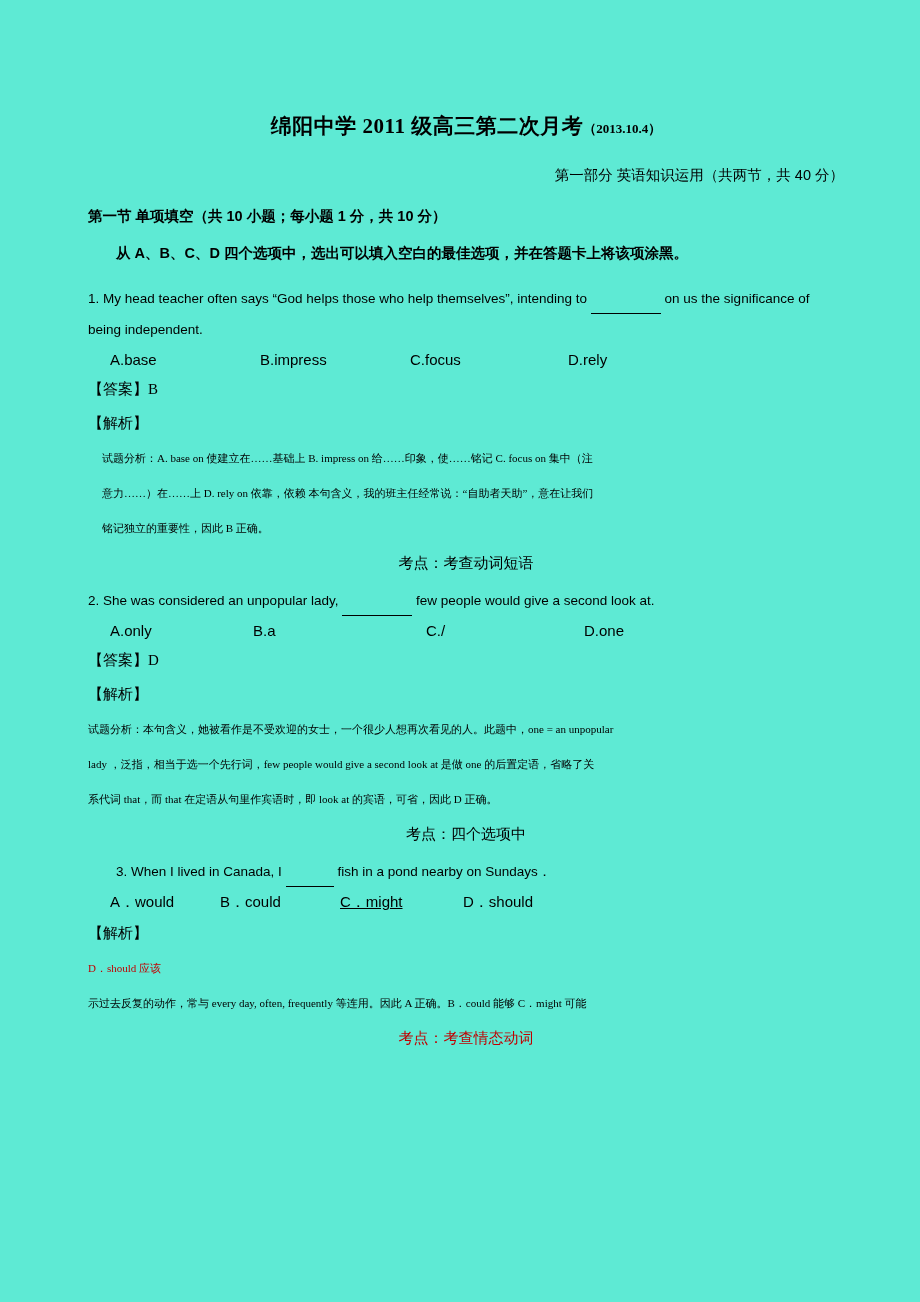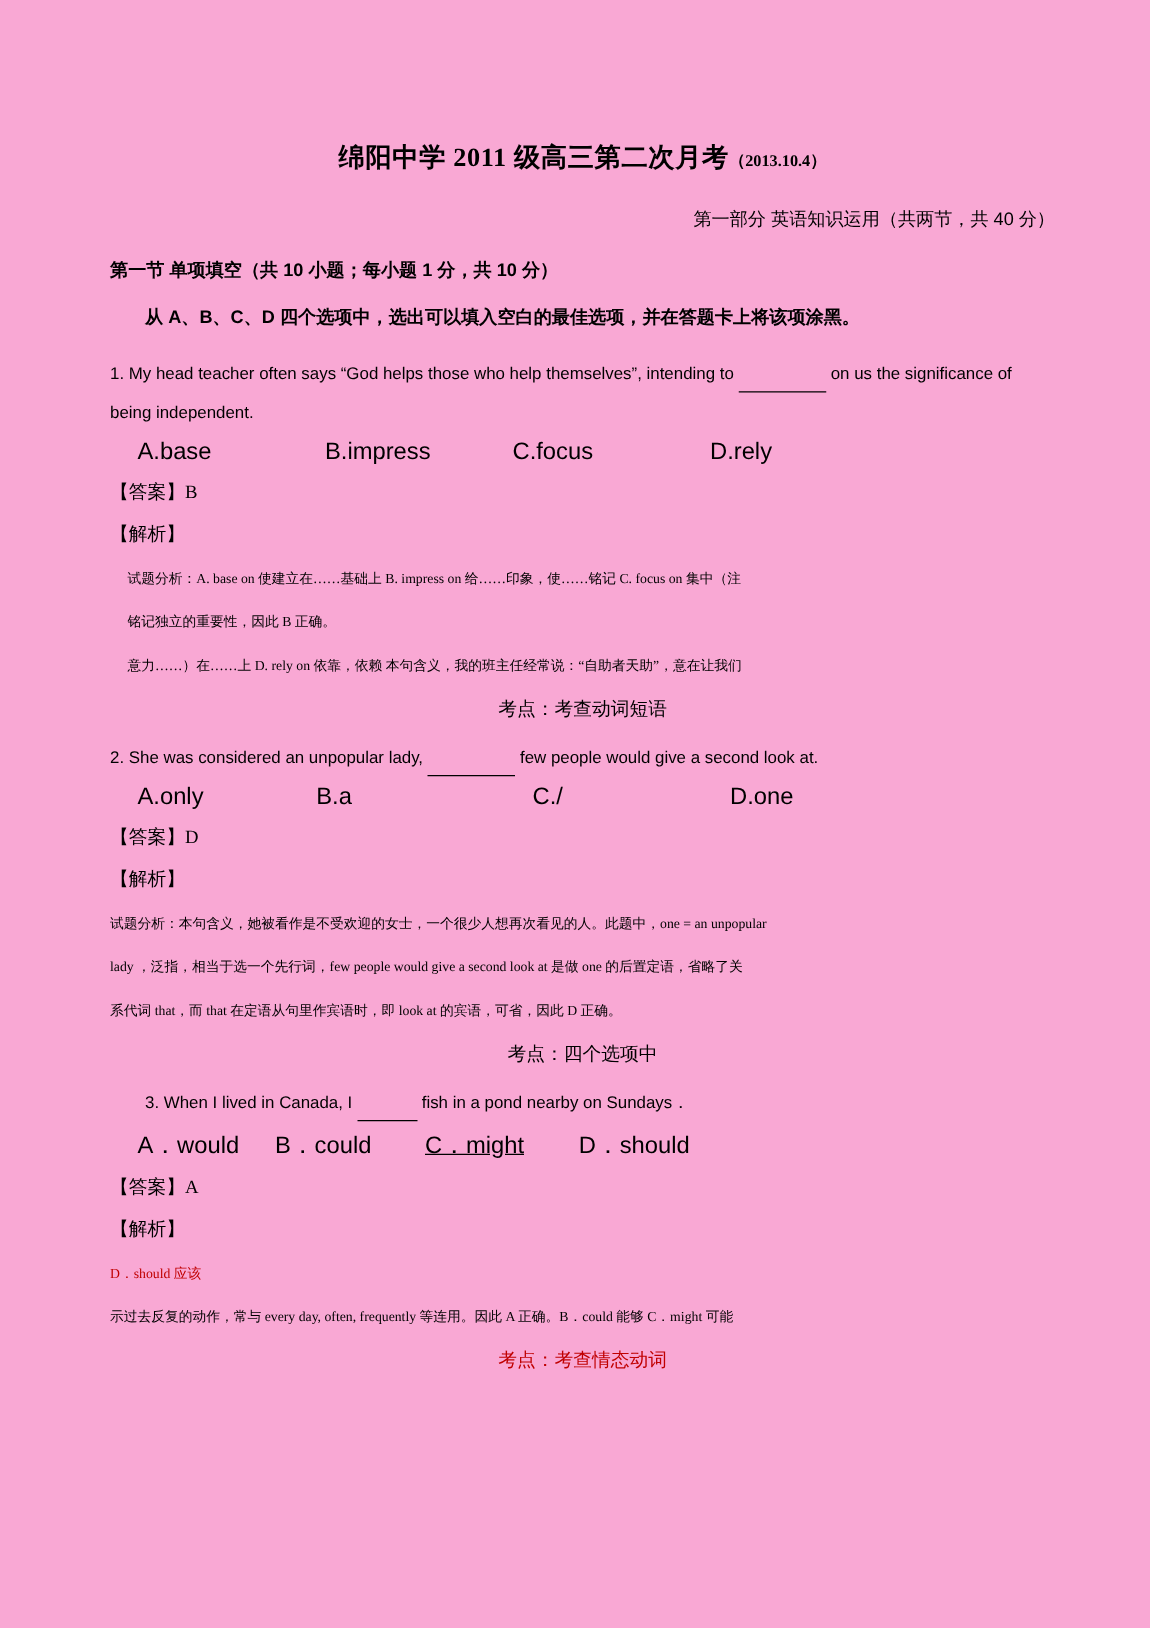--- a/index.html
+++ b/index.html
@@ -5,21 +5,21 @@
   html, body {
     margin: 0;
     padding: 0;
     background: #ffffff;
   }
   .page {
     position: relative;
     width: 920px;
     height: 1302px;
     margin: 0 auto;
-    background: #f9a8d4;
+    background: #5eead4;
     font-family: "Liberation Serif", serif;
     color: #000000;
     overflow: hidden;
   }
   .content {
     position: absolute;
     left: 88px;
     top: 112px;
     width: 756px;
   }
@@ -75,21 +75,21 @@
     border-bottom: 1px solid #000;
     width: 70px;
     vertical-align: bottom;
     height: 13px;
   }
   .blank.short {
     width: 48px;
   }
 
   .options {
-    font-size: 19px;
+    font-size: 15px;
     font-family: "Liberation Sans", sans-serif;
     margin: 0 0 6px 0;
     padding-left: 22px;
     display: flex;
   }
   .options span {
     display: inline-block;
   }
   .opt-a { width: 150px; }
   .opt-b { width: 150px; }
@@ -160,22 +160,22 @@
       <span class="opt-a">A.base</span>
       <span class="opt-b">B.impress</span>
       <span class="opt-c">C.focus</span>
       <span class="opt-d">D.rely</span>
     </div>
     <div class="label-line">
       <span>【答案】</span><span class="ans">B</span>
     </div>
     <div class="label-line">【解析】</div>
     <div class="analysis ind">试题分析：A. base on 使建立在……基础上 B. impress on 给……印象，使……铭记 C. focus on 集中（注</div>
+    <div class="analysis ind">意力……）在……上  D. rely on 依靠，依赖 本句含义，我的班主任经常说：“自助者天助”，意在让我们</div>
     <div class="analysis ind">铭记独立的重要性，因此 B 正确。</div>
-    <div class="analysis ind">意力……）在……上  D. rely on 依靠，依赖 本句含义，我的班主任经常说：“自助者天助”，意在让我们</div>
     <div class="point-line">考点：考查动词短语</div>
 
     <div class="q-stem">
       <span>2. She was considered an unpopular lady,</span>
       <span class="blank"></span>
       <span>few people would give a second look at.</span>
     </div>
     <div class="options opt-wide">
       <span class="opt-a">A.only</span>
       <span class="opt-b">B.a</span>
@@ -195,22 +195,19 @@
       <span>3. When I lived in Canada, I</span>
       <span class="blank short"></span>
       <span>fish in a pond nearby on Sundays．</span>
     </div>
     <div class="options opt-sp">
       <span class="opt-a">A．would</span>
       <span class="opt-b">B．could</span>
       <span class="opt-c">C．might</span>
       <span class="opt-d">D．should</span>
     </div>
-    <div class="label-line">
-      <span>【答案】</span><span class="ans">A</span>
-    </div>
     <div class="label-line">【解析】</div>
     <div class="analysis red">D．should 应该</div>
     <div class="analysis">示过去反复的动作，常与 every day, often, frequently 等连用。因此 A 正确。B．could 能够   C．might 可能</div>
     <div class="point-line red">考点：考查情态动词</div>
 
   </div>
 </div>
 
 </body></html>

